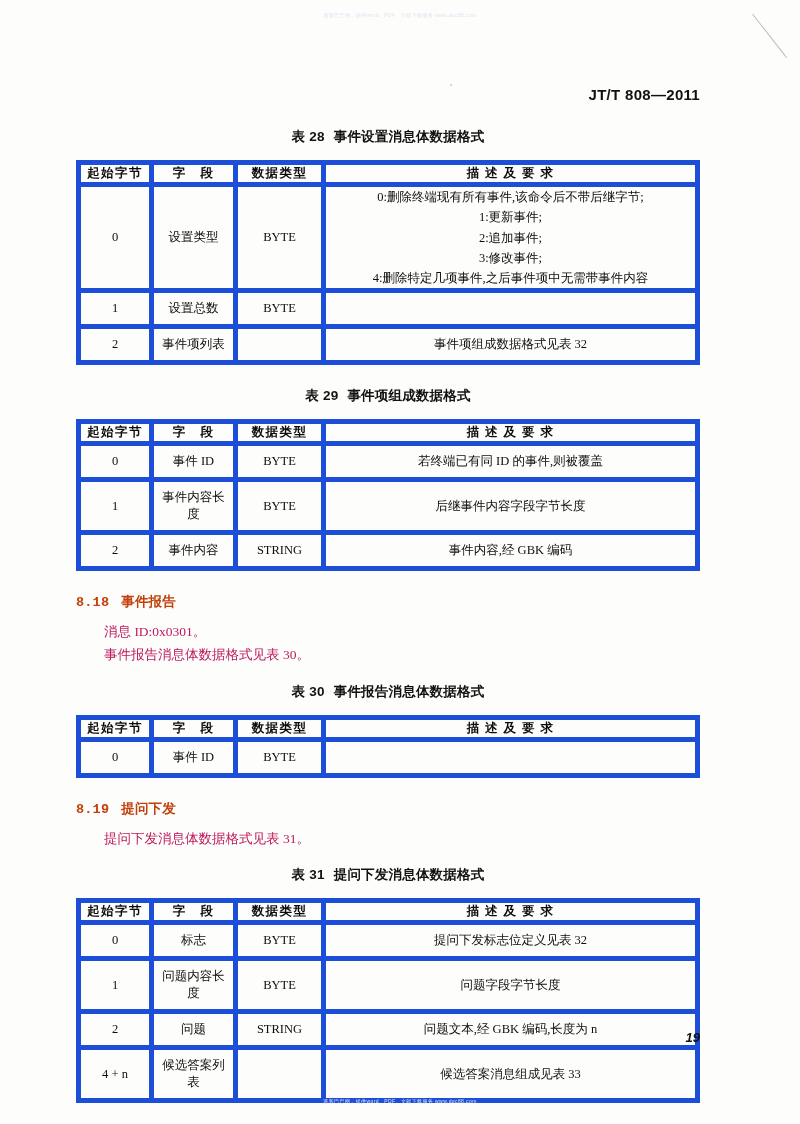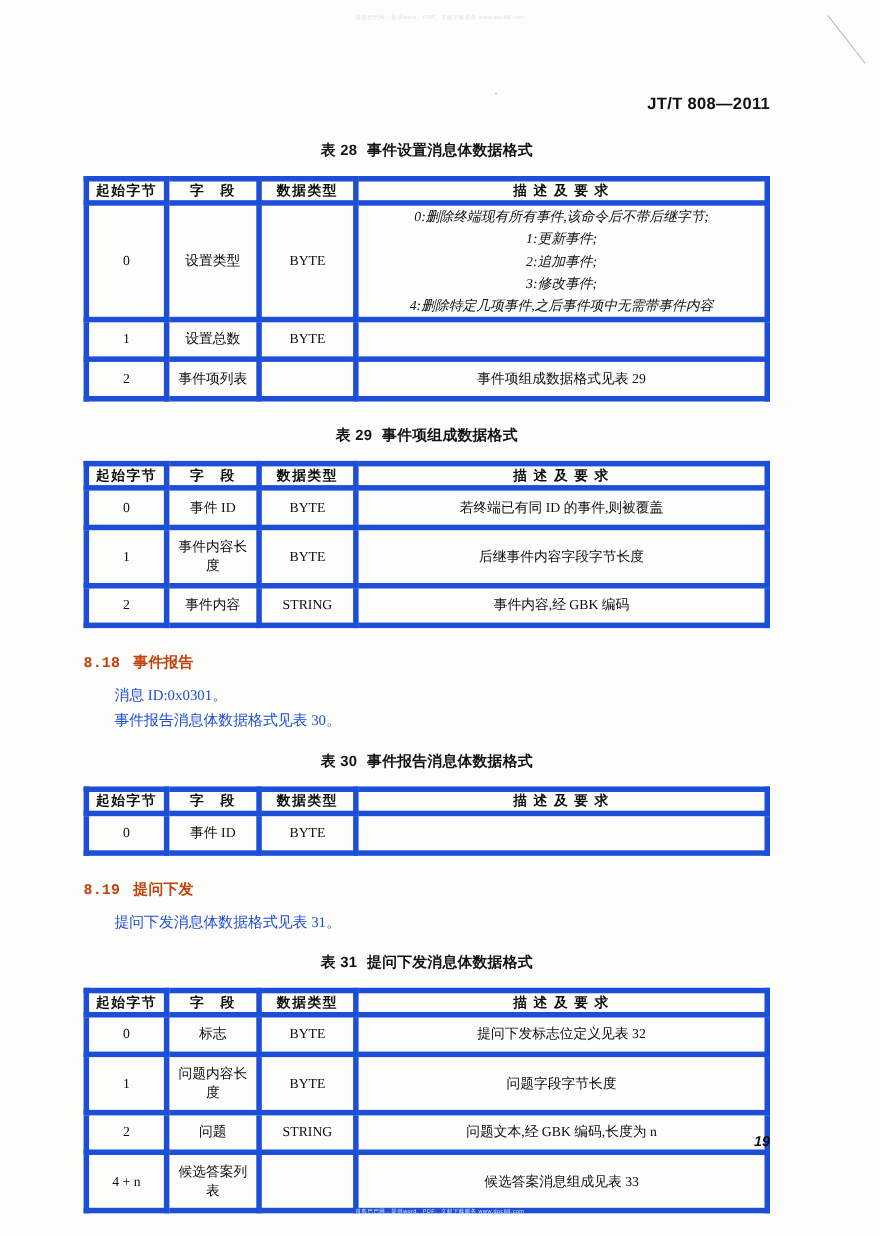--- a/index.html
+++ b/index.html
@@ -122,38 +122,37 @@
 
   .cell-pad { padding: 7px 4px; display: block; }
   .desc {
     text-align: left;
     padding-left: 12px;
   }
   .desc-lines {
     text-align: left;
     padding: 6px 0 6px 12px;
     line-height: 1.62;
-    font-style: italic;
   }
   .desc-lines span { display: block; }
 
   .sec-head {
     font-family: Liberation Mono, monospace;
     font-weight: bold;
     font-size: 13.5px;
     color: #c2410c;
     letter-spacing: 0.2px;
   }
   .sec-head .sec-num { margin-right: 12px; font-weight: bold; }
 
   .para {
     font-size: 13.5px;
     text-indent: 28px;
     line-height: 1.68;
-    color: #1d4ed8;
+    color: #be185d;
   }
 
   .page-number {
     position: absolute;
     top: 1030px;
     right: 100px;
     font-family: "Liberation Sans", sans-serif;
     font-size: 13px;
     font-weight: bold;
     color: #111;
@@ -228,21 +227,21 @@
           <td>
               <span class="cell-pad">2</span>
             </td>
           <td>
               <span class="cell-pad">事件项列表</span>
             </td>
           <td>
               <span class="cell-pad"></span>
             </td>
           <td class="desc">
-              <span class="cell-pad">事件项组成数据格式见表 29</span>
+              <span class="cell-pad">事件项组成数据格式见表 32</span>
             </td>
         </tr>
       </tbody>
     </table>
 
     <div class="sp-22"></div>
 
     <div class="table-caption">
       <span class="cap-num">表 29</span><span>事件项组成数据格式</span>
     </div>

